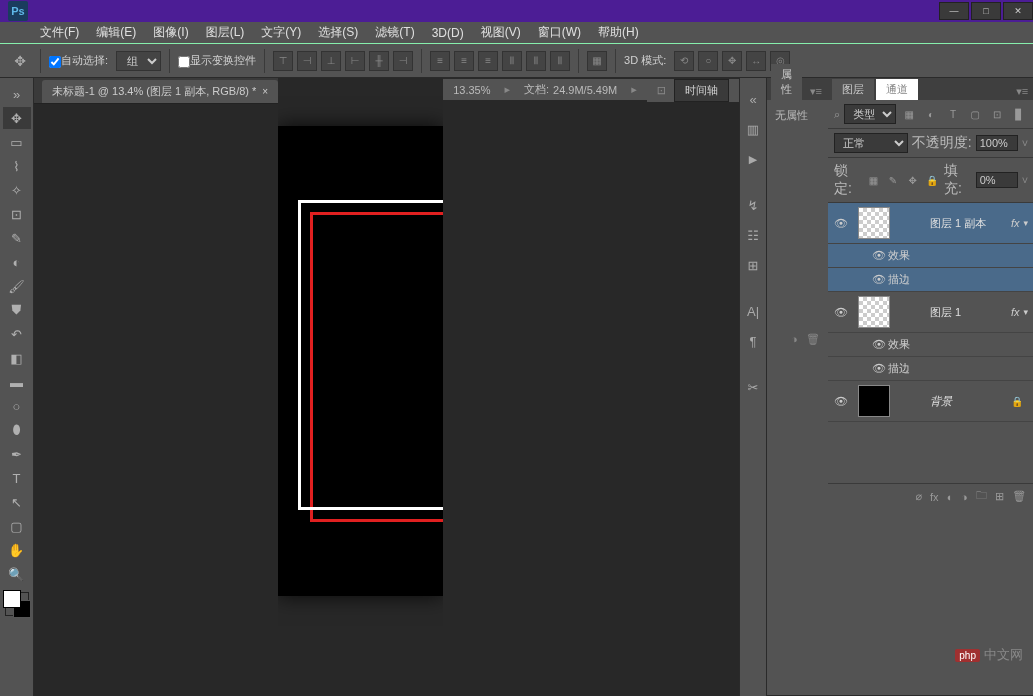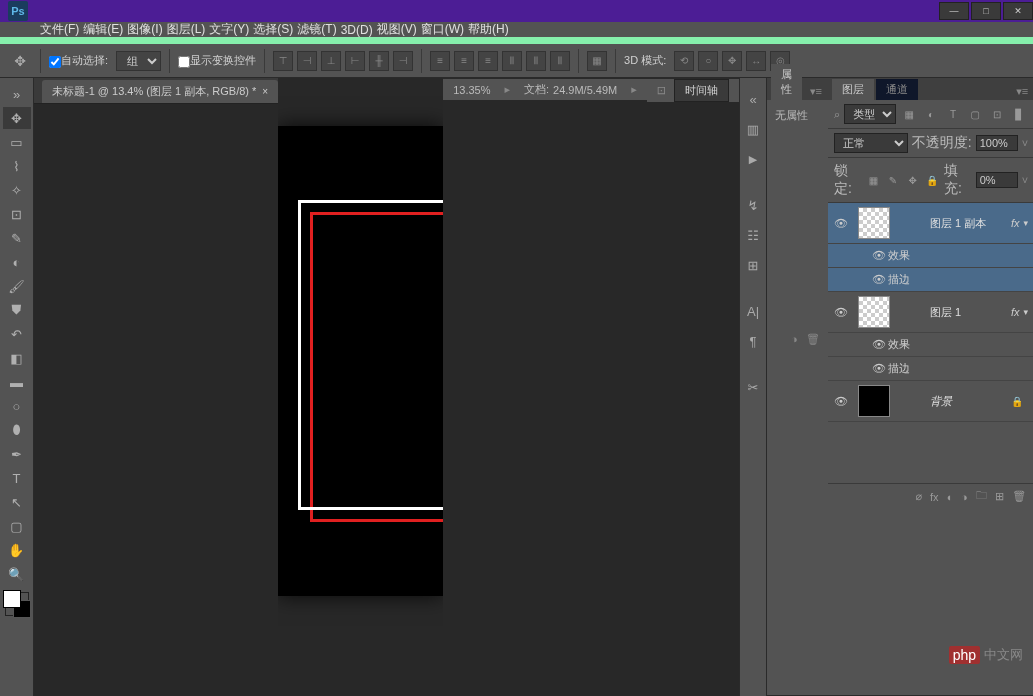--- a/index.html
+++ b/index.html
@@ -3,21 +3,21 @@
   <meta charset="utf-8">
   <style>
     * { margin: 0; padding: 0; box-sizing: border-box; font-family: "Microsoft YaHei", sans-serif; }
     body { background: #535353; color: #d0d0d0; font-size: 11px; overflow: hidden; width: 1033px; height: 696px; }
     
     .titlebar { height: 22px; background: #4c1d95; display: flex; align-items: center; padding-left: 8px; }
     .ps-logo { width: 20px; height: 20px; background: #1a3c5e; color: #5fb7e8; font-weight: bold; font-size: 11px; display: flex; align-items: center; justify-content: center; border-radius: 2px; }
     .window-controls { margin-left: auto; display: flex; }
     .win-btn { width: 30px; height: 18px; background: #3a3a3a; border: 1px solid #222; display: flex; align-items: center; justify-content: center; font-size: 9px; cursor: pointer; margin-left: 2px; color: #ccc; }
     
-    .menubar { height: 22px; background: #535353; display: flex; align-items: center; padding-left: 40px; gap: 4px; border-bottom: 7px solid #86efac; }
+    .menubar { height: 22px; background: #535353; display: flex; align-items: center; padding-left: 40px; gap: 17px; border-bottom: 1px solid #86efac; }
     .menu-item { cursor: pointer; font-size: 12px; color: #e0e0e0; }
     
     .options-bar { height: 34px; background: #535353; border-bottom: 1px solid #2a2a2a; display: flex; align-items: center; padding: 0 8px; gap: 8px; }
     .opt-icon { width: 24px; height: 24px; display: flex; align-items: center; justify-content: center; font-size: 14px; color: #aaa; }
     .opt-sep { width: 1px; height: 24px; background: #3a3a3a; }
     .opt-check { display: flex; align-items: flex-end; }
     .opt-check input { width: 12px; height: 12px; }
     .opt-select { background: #444; border: 1px solid #333; color: #ccc; padding: 2px 6px; font-size: 11px; }
     .opt-group { display: flex; gap: 4px; }
     .opt-small-btn { width: 20px; height: 20px; background: #444; border: 1px solid #333; cursor: pointer; display: flex; align-items: center; justify-content: center; font-size: 10px; color: #888; }
@@ -48,21 +48,21 @@
     .panel-icon-strip { width: 34px; background: #535353; border-left: 1px solid #2a2a2a; border-right: 1px solid #2a2a2a; display: flex; flex-direction: column; padding-top: 8px; gap: 4px; }
     .panel-icon { width: 26px; height: 26px; margin: 0 auto; display: flex; align-items: center; justify-content: center; font-size: 13px; color: #aaa; cursor: pointer; }
     .panel-icon.play { font-size: 11px; }
     .panel-icon-sep { height: 12px; }
     
     .panel-stack { flex: 1; display: flex; flex-direction: row; }
     
     .panel { background: #535353; border-bottom: 1px solid #2a2a2a; }
     .panel-tabs { height: 22px; display: flex; align-items: flex-end; padding-left: 4px; background: #3f3f3f; }
     .panel-tab { padding: 3px 10px; font-size: 11px; background: #535353; color: #ccc; cursor: pointer; margin-right: 2px; }
-    .panel-tab.inactive { background: #0f172a; color: #888; margin-top: 10px; }
+    .panel-tab.inactive { background: #ffffff; color: #888; margin-top: 10px; }
     .panel-menu { margin-left: auto; padding: 2px 6px; cursor: pointer; color: #888; }
     .panel-body { padding: 8px; font-size: 11px; }
     
     .props-panel .panel-body { height: 254px; color: #bbb; display: flex; flex-direction: column; }
     .props-footer { margin-top: auto; display: flex; justify-content: flex-end; gap: 8px; opacity: 0.5; }
     
     .layers-panel .panel-body { padding: 0; }
     .layer-ctrl-row { display: flex; align-items: center; padding: 4px 6px; gap: 4px; border-bottom: 1px solid #3a3a3a; }
     .layer-select { background: #3a3a3a; border: 1px solid #222; color: #ccc; padding: 2px 4px; font-size: 11px; flex: 0 0 auto; }
     .layer-mini-btn { width: 18px; height: 18px; display: flex; align-items: center; justify-content: center; font-size: 10px; color: #999; cursor: pointer; }
@@ -78,21 +78,21 @@
     .layer-thumb.checker { background: repeating-conic-gradient(#ccc 0% 25%, #fff 0% 50%) 0 0/8px 8px; }
     .layer-name { flex: 1; color: #e0e0e0; margin-left: 32px; }
     .layer-fx { font-style: italic; color: #ccc; font-size: 11px; margin-right: 4px; }
     .layer-chev { color: #ccc; font-size: 9px; }
     .layer-lock { color: #ccc; font-size: 10px; margin-right: 4px; }
     
     .layer-footer { height: 26px; border-top: 1px solid #3a3a3a; display: flex; align-items: center; justify-content: flex-end; gap: 8px; padding: 0 8px; }
     .layer-footer span { font-size: 11px; color: #999; cursor: pointer; }
     
     .watermark { position: absolute; right: 10px; bottom: 32px; font-size: 13px; color: #888; display: flex; align-items: center; gap: 4px; }
-    .wm-logo { background: #a03030; color: #fff; padding: 1px 4px; border-radius: 2px; font-size: 14px; }
+    .wm-logo { background: #a03030; color: #fff; padding: 1px 4px; border-radius: 2px; font-size: 10px; }
   </style>
 </head>
 <body>
 
 <div class="titlebar">
   <div class="ps-logo">Ps</div>
   <div class="window-controls">
     <div class="win-btn">—</div>
     <div class="win-btn">□</div>
     <div class="win-btn">✕</div>

